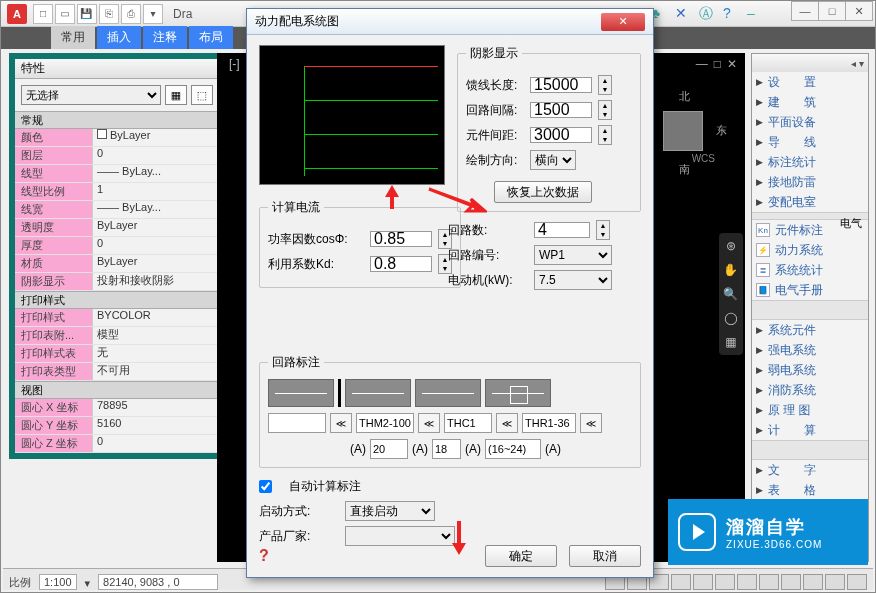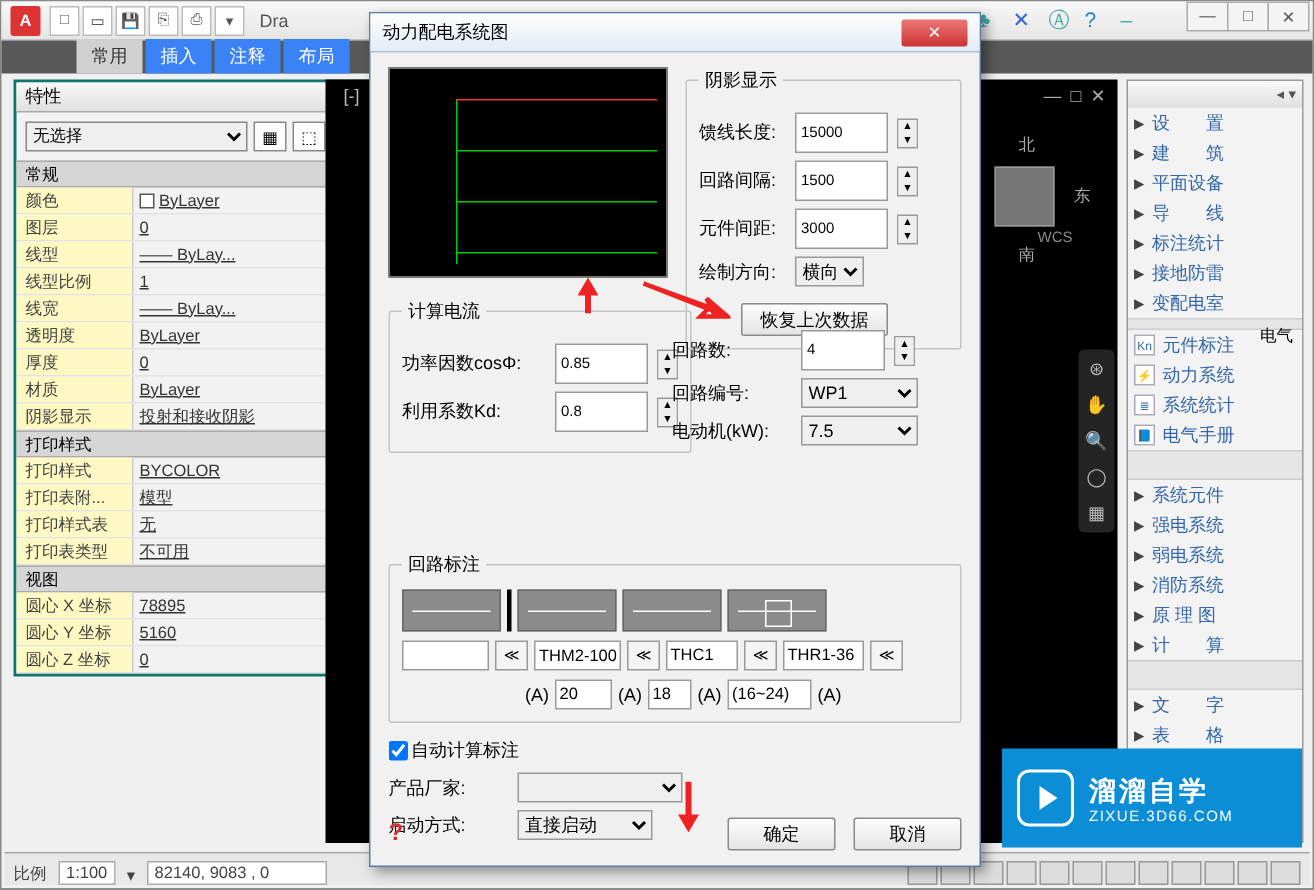--- a/index.html
+++ b/index.html
@@ -14,29 +14,29 @@
 .title-text { flex:1; font-size: 12px; color:#555;}
 .win-controls { position:absolute; top:0; right:2px; display:flex;}
 .win-btn { width: 28px; height: 20px; border: 1px solid #aaa; background: #f4f4f4; display:flex; align-items:center; justify-content:center; font-size:11px; color:#555; margin-left:-1px;}
 .ribbon-tabs { height: 22px; background: #585858; display:flex; align-items:flex-end; padding:0 50px; gap:2px; color:#fff; font-size:12px;}
 .ribbon-tab { padding: 3px 10px; background:#3b82f6;}
 .ribbon-tab.active { background:#d0d0d0; color:#333;}
 .help-area { position:absolute; top:4px; right:110px; display:flex; gap:6px; align-items:center;}
 .help-icon { width:18px;height:18px; color:#4aa; font-size:14px; }
 
 
-.palette { position:absolute; top:52px; left:8px; width:242px; background:#f2f2f2; border:2px solid #0f766e;}
+.palette { position:absolute; top:52px; left:8px; width:242px; background:#f2f2f2; border:6px solid #0f766e;}
 .palette-title { background: linear-gradient(#f8f8f8,#e0e0e0); height:20px; display:flex; align-items:center; padding:0 6px; font-size:12px; border-bottom:1px solid #aaa;}
 .palette-sel { padding:6px; display:flex; gap:4px; align-items:center;}
 .palette-sel select { flex:1; height:20px; font-size:11px; border:1px solid #888;}
 .pal-btn { width:22px; height:20px; border:1px solid #888; background:#fdfdfd; display:flex; align-items:center; justify-content:center; font-size:11px;}
 .section-hdr { background:#d6d6d6; height:18px; padding:2px 6px; font-size:11px; border-top:1px solid #aaa; border-bottom:1px solid #aaa; display:flex; align-items:center;}
 .prop-row { display:flex; height:18px; font-size:11px; border-bottom:1px solid #e2e2e2;}
-.prop-row .k { width:78px; padding-left:6px; background:#fef9c3; border-right:1px solid #ccc; display:flex; align-items:center; color:#444;}
-.prop-row .v { flex:1; padding-left:4px; display:flex; align-items:center; gap:3px; color:#333;text-decoration:underline;}
+.prop-row .k { width:78px; padding-left:6px; background:#f9a8d4; border-right:1px solid #ccc; display:flex; align-items:center; color:#444;}
+.prop-row .v { flex:1; padding-left:4px; display:flex; gap:3px; color:#333;}
 .prop-row .sw { width:10px; height:10px; border:1px solid #555; background:#fff;}
 
 
 .draw-area { position:absolute; top:52px; left:216px; right:130px; bottom:30px; background:#000;}
 .doc-tab { position:absolute; top:4px; left:12px; color:#bbb; font-size:12px;}
 .view-controls { position:absolute; top:4px; right:8px; display:flex; gap:6px; color:#aaa; font-size:12px;}
 .viewcube { position:absolute; top:30px; right:18px; width:88px; height:100px;}
 .viewcube .cube { width:40px;height:40px; background:#777; border:1px solid #999; position:absolute; top:28px; left:24px;}
 .viewcube .dir { position:absolute; color:#aaa; font-size:11px;}
 .viewcube .n{top:6px;left:40px;} .viewcube .s{bottom:6px;left:40px;} .viewcube .w{top:40px;left:0;} .viewcube .e{top:40px;right:0;}
@@ -66,39 +66,39 @@
 .dlg-body { padding:10px 12px; position:relative; height:calc(100% - 26px);}
 .preview { width:186px; height:140px; background:#000; border:1px solid #777; position:relative;}
 .preview .hline{position:absolute;left:44px;right:6px;height:1px;}
 .preview .vline{position:absolute;left:44px;width:1px;background:#0c0;top:20px;bottom:8px;}
 .preview .red{background:#e33;top:20px;}
 .preview .g1{background:#0c0;top:54px;} .preview .g2{background:#0c0;top:88px;} .preview .g3{background:#0c0;top:122px;}
 .fieldset { border:1px solid #c4c4c4; border-radius:2px; padding:8px; margin-top:8px;}
 .fieldset legend{font-size:12px; padding:0 4px;}
 .frow { display:flex; align-items:center; gap:6px; margin:5px 0; font-size:12px;}
 .frow label { min-width:80px;}
-.frow input[type=text]{ width:62px; height:27px; border:1px solid #999; padding:0 3px; font-size:10px;}
+.frow input[type=text]{ width:62px; height:16px; border:1px solid #999; padding:0 3px; font-size:16px;}
 .spin { display:inline-flex; flex-direction:column; border:1px solid #999;}
 .spin b{width:12px;height:9px;background:#eee;font-size:7px;text-align:center;line-height:9px;font-weight:normal;}
 .param-group { position:absolute; top:10px; left:210px; right:12px;}
 .param-group .frow label{min-width:58px;}
 .btn { height:22px; padding:0 12px; background:linear-gradient(#fdfdfd,#e4e4e4); border:1px solid #8a8a8a; border-radius:2px; font-size:12px; display:inline-flex; align-items:center;}
 .restore-btn{margin-top:6px; margin-left:28px;}
 .loop-group{position:absolute; top:180px; left:201px; right:12px;}
 .annot { border:1px solid #c4c4c4; border-radius:2px; padding:8px; margin-top:66px;}
 .annot legend{font-size:12px;padding:0 4px;}
 .sym-row{display:flex; gap:4px; align-items:center;}
 .sym{ width:66px; height:28px; background:#8b8b8b; border:1px solid #666; position:relative;}
 .sym::before{content:"";position:absolute;top:50%;left:6px;right:6px;height:1px;background:#fff;}
 .sym.sq::after{content:"";position:absolute;top:6px;left:24px;width:16px;height:16px;border:1px solid #fff;}
 .vbar{width:3px;height:28px;background:#000;}
 .txt-row{display:flex; gap:4px; margin-top:6px; font-size:12px; align-items:center;}
 .txt-row input{height:20px;border:1px solid #999;font-size:11px;padding:0 2px;}
 .small-btn{width:22px;height:20px;border:1px solid #999;background:#f4f4f4;font-size:10px;}
-.chk-row{display:flex;align-items:center;gap:2px;font-size:12px;margin:10px 0 6px;}
+.chk-row{display:flex;align-items:center;gap:17px;font-size:12px;margin:10px 0 6px;}
 .dlg-footer{position:absolute;bottom:10px;left:12px;right:12px;display:flex;align-items:center;gap:12px;}
 .dlg-footer .q{color:#c33;font-size:16px;font-weight:bold;}
 .dlg-footer .spacer{flex:1;}
 .dlg-footer .btn{width:72px;justify-content:center;}
 .red-arrow{position:absolute;pointer-events:none;}
 .red-arrow.a1{top:150px;left:138px;width:14px;height:24px;}
 .red-arrow.a2{top:152px;left:180px;width:60px;height:26px;}
 .red-arrow.a3{top:486px;left:205px;width:14px;height:34px;}
 .red-arrow svg{width:100%;height:100%;}
 
@@ -486,26 +486,26 @@
         <input style="width: 56px;" value="(16~24)">
         <span>(A)</span>
       </div>
     </fieldset>
 
     <div class="chk-row">
       <input type="checkbox" checked="" style="">
       <label>自动计算标注</label>
     </div>
     <div class="frow">
+        <label>启动方式:</label>
+        <select class="combo" style="width:90px"><option>直接启动</option></select>
+      </div>
+    <div class="frow">
         <label>产品厂家:</label>
         <select class="combo" style="width:110px"><option></option></select>
-      </div>
-    <div class="frow">
-        <label>启动方式:</label>
-        <select class="combo" style="width:90px"><option>直接启动</option></select>
       </div>
 
     <div class="dlg-footer">
       <span class="q">?</span>
       <span class="spacer"></span>
       <button class="btn">确定</button>
       <button class="btn">取消</button>
     </div>
 
     <div class="red-arrow a1"><svg viewBox="0 0 14 24">

